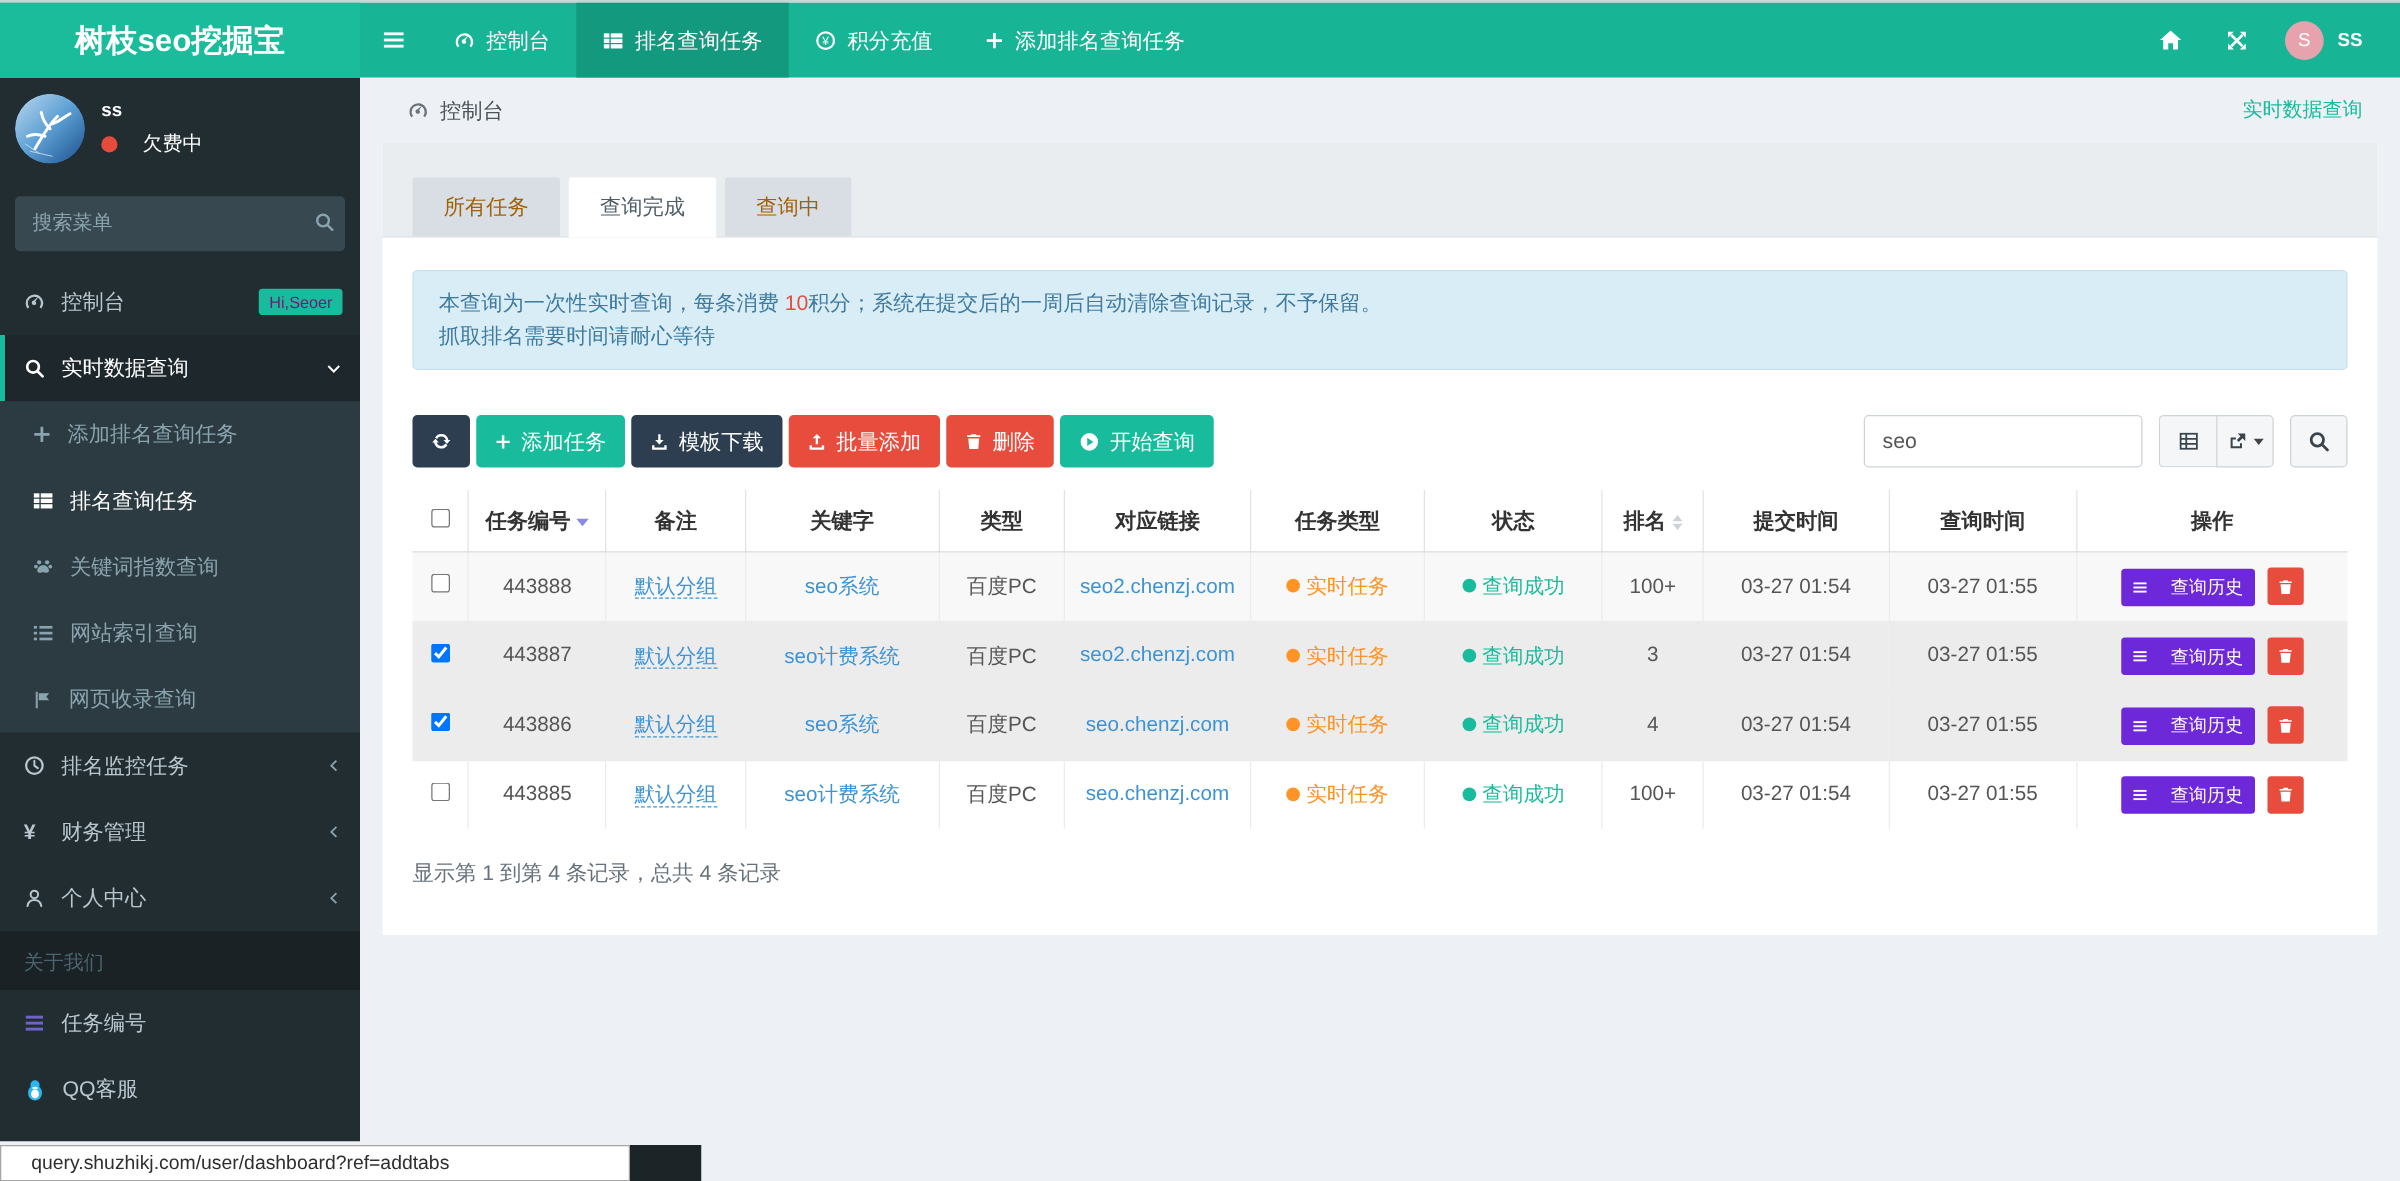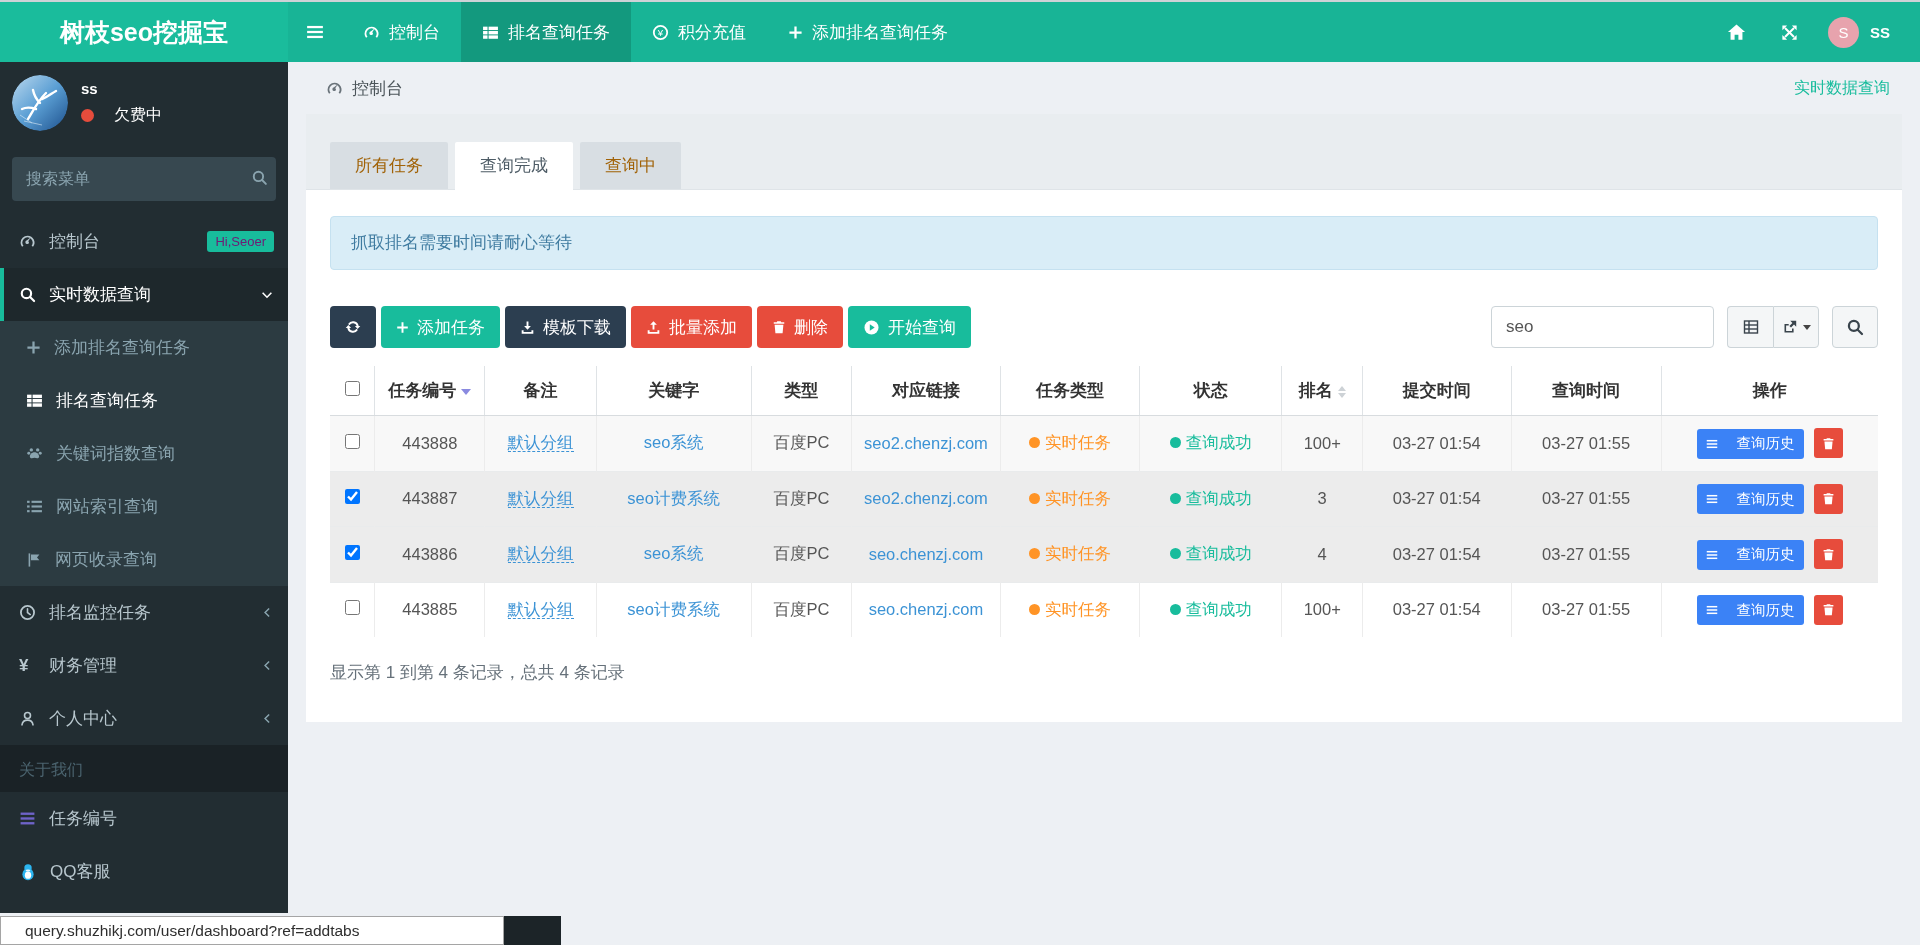--- a/index.html
+++ b/index.html
@@ -107,21 +107,21 @@
   .dot.tealc { width:11px; height:11px; background:#18bc9c; margin-right:5px; }
   .sort-caret { width:0; height:0; border-left:5px solid transparent; border-right:5px solid transparent;
     border-top:6px solid #8a8ae0; display:inline-block; margin-left:5px; vertical-align:middle; }
   .sorter { display:inline-flex; flex-direction:column; gap:2px; margin-left:5px; vertical-align:middle; }
   .sorter i { width:0; height:0; border-left:4px solid transparent; border-right:4px solid transparent; display:block; }
   .sorter .up { border-bottom:5px solid #cdd2d6; }
   .sorter .dn { border-top:5px solid #cdd2d6; }
   .mini-btn { display:inline-flex; align-items:center; gap:5px; border:none; border-radius:3px;
     height:30px; padding:0 9px; color:#fff; font-size:14.5px; cursor:pointer;
     font-family:"Liberation Sans","DejaVu Sans",sans-serif; }
-  .mini-btn.navy { background:#3b82f6;gap:19px; }
+  .mini-btn.navy { background:#6d28d9;gap:19px; }
   .mini-btn.red { background:#e74c3c; margin-left:6px; padding:0 8px; }
   input[type="checkbox"] { width:15px; height:15px; cursor:pointer; }
 
   .table-footer { margin-top:24px; color:#66717a; font-size:17px; }
 
   
   .statusbar { position:absolute; left:0; bottom:0; width:504px; height:29px; background:#fff;
     border:1px solid #a5a5a5; color:#2e2e2e; font-size:15.5px; line-height:27px; padding-left:24px; z-index:60; }
   .dark-corner { position:absolute; left:504px; bottom:0; width:57px; height:29px; background:#1c2428; z-index:59; }
 </style>
@@ -427,20 +427,23 @@
 
   <section class="panel">
     <div class="tab-strip">
       <a class="tab">所有任务</a>
       <a class="tab active">查询完成</a>
       <a class="tab">查询中</a>
     </div>
 
     <div class="panel-body">
       <div class="alert">
+        <p>
+          <span>本查询为一次性实时查询，每条消费 </span><span class="red">10</span><span>积分；系统在提交后的一周后自动清除查询记录，不予保留。</span>
+        </p>
         <p>抓取排名需要时间请耐心等待</p>
       </div>
 
       <div class="toolbar">
         <button class="btn dark">
           <span class="icon">
             <svg width="16" height="16" viewBox="0 0 16 16" fill="#fff">
                 <path d="M13.6 6.5A5.8 5.8 0 0 0 3.1 4.9l1.5 1.3A3.9 3.9 0 0 1 11.7 7H9.9l2.7 3.1L15.3 7h-1.7zM2.4 9.5A5.8 5.8 0 0 0 12.9 11.1l-1.5-1.3A3.9 3.9 0 0 1 4.3 9h1.8L3.4 5.9.7 9h1.7z"></path>
               </svg>
           </span>

